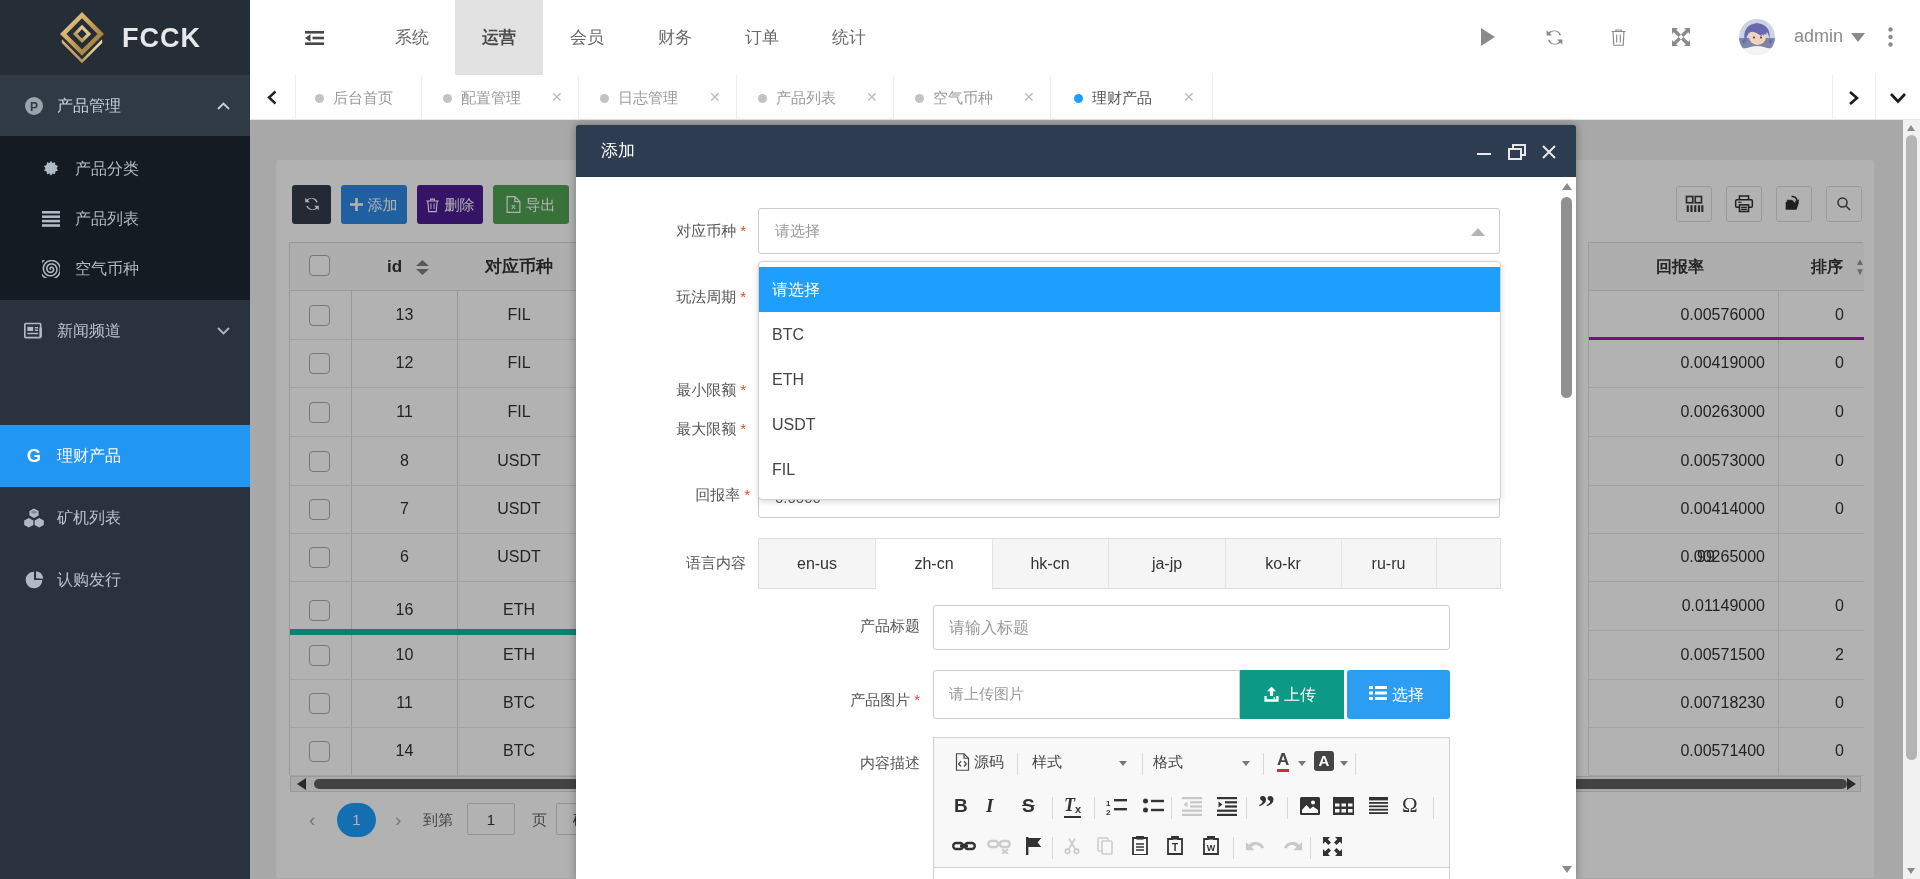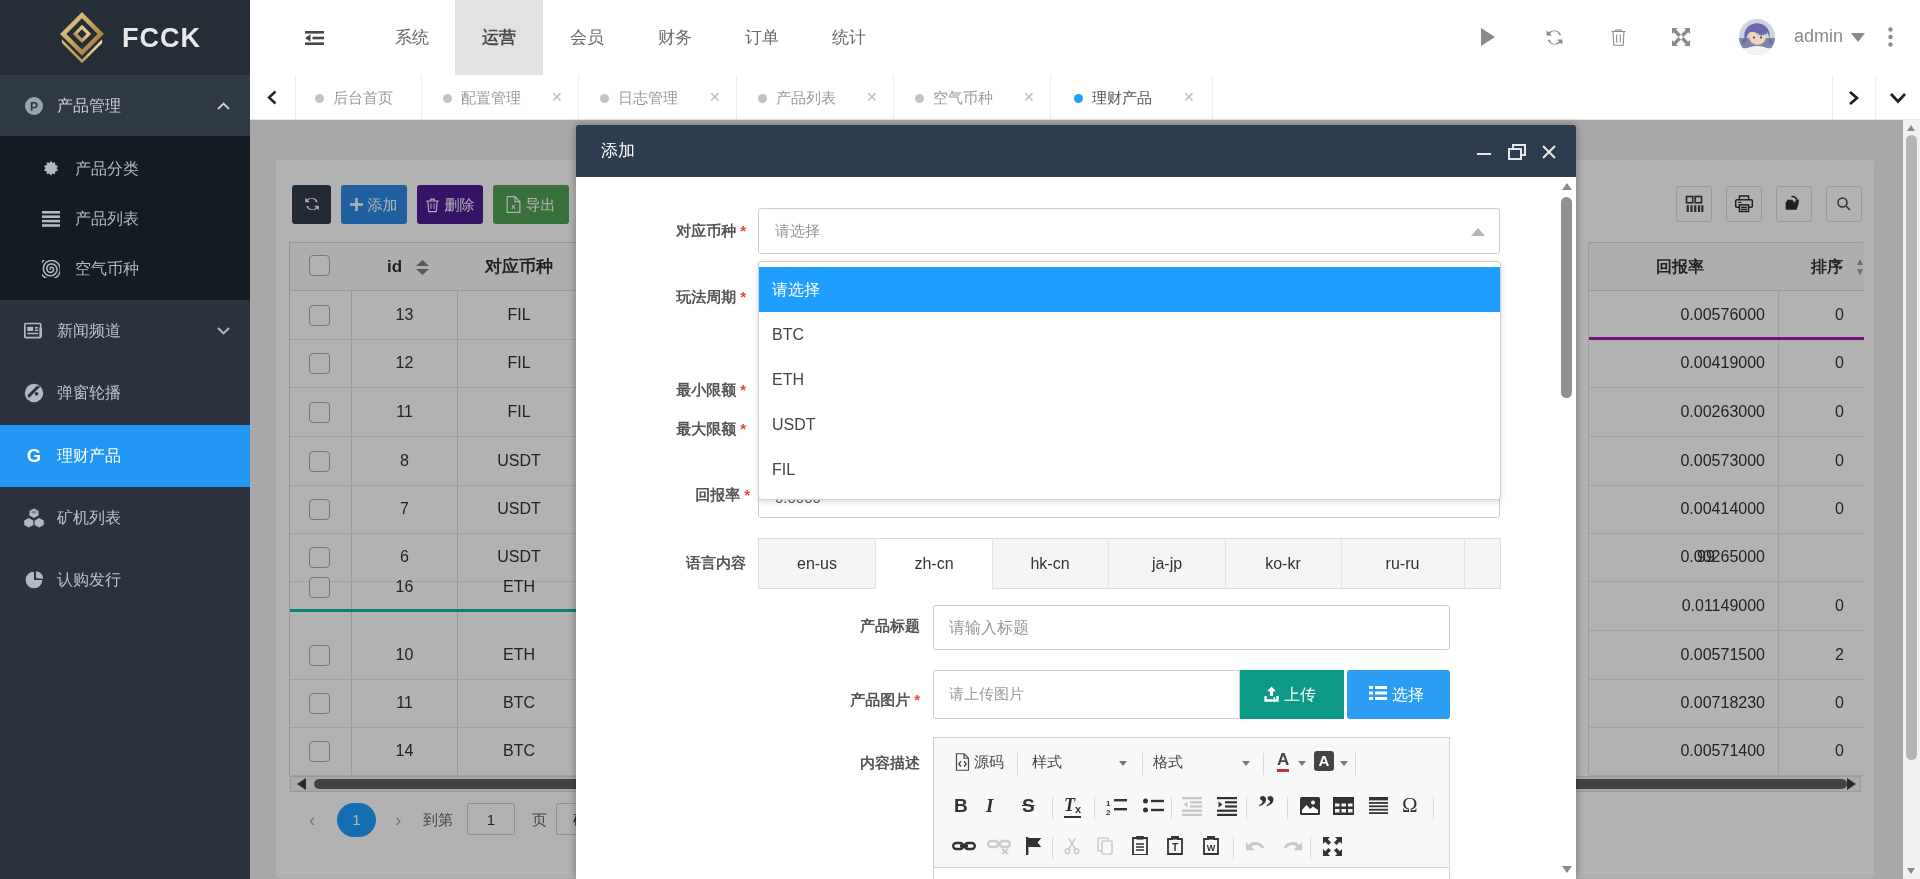--- a/index.html
+++ b/index.html
@@ -38,21 +38,21 @@
 .sqbtn { position:absolute; top:26px; width:36px; height:36px; border:1px solid #ddd; border-radius:3px; background:#fff; }
 
 .cbx { position:absolute; width:21px; height:21px; border:1px solid #ababab; border-radius:4px; background:#fff; }
 
 #pgsb { position:absolute; left:1903px; top:120px; width:17px; height:759px; background:#f1f1f1; z-index:6; }
 #pgsb .thumb { position:absolute; left:3px; top:15px; width:11px; height:625px; background:#b4b4b4; border-radius:6px; }
 
 #modal { position:absolute; left:576px; top:125px; width:1000px; height:754px; background:#fff; z-index:7; box-shadow:0 0 8px rgba(0,0,0,.35); border-radius:2px 2px 0 0; }
 #mhead { position:absolute; left:0; top:0; width:1000px; height:52px; background:#2d3c50; border-radius:2px 2px 0 0; }
 #mhead .mtitle { position:absolute; left:25px; top:0; line-height:52px; color:#fff; font-size:17px; }
-.flabel { position:absolute; width:160px; text-align:right; font-size:15px; color:#555;font-weight:bold; }
+.flabel { position:absolute; width:160px; text-align:right; font-size:15px; color:#555; }
 .flabel .req { color:#e43; margin-left:4px; }
 .finput { position:absolute; left:182px; width:742px; height:46px; border:1px solid #ccc; border-radius:3px; background:#fff; font-size:15px; color:#999; }
 .finput .ph { position:absolute; left:16px; top:0; line-height:44px; }
 
 #ddown { position:absolute; left:182px; top:84px; width:743px; height:239px; background:#fff; border:1px solid #d2d2d2; border-radius:4px; box-shadow:0 2px 6px rgba(0,0,0,.15); padding-top:5px; }
 .dditem { height:45px; line-height:45px; padding-left:13px; font-size:16px; color:#444; }
 .dditem.sel { background:#1e9fff; color:#fff; }
 
 #ltabs { position:absolute; left:182px; top:361px; width:743px; height:51px; background:#f5f5f5; border:1px solid #ddd; }
 .ltab { position:absolute; top:0; width:117px; height:50px; text-align:center; line-height:50px; font-size:16px; color:#333; border-right:1px solid #e4e4e4; }
@@ -152,21 +152,21 @@
 <div class="abs" style="left:0;top:242px;width:301px;height:49px;border-bottom:1px solid #e8e8e8;">
           <span class="cbx" style="left:19px;top:14px;"></span>
           <span class="abs" style="left:62px;width:105px;text-align:center;line-height:48px;">7</span>
           <span class="abs" style="left:167px;width:124px;text-align:center;line-height:48px;">USDT</span>
         </div>
 <div class="abs" style="left:0;top:290px;width:301px;height:49px;border-bottom:1px solid #e8e8e8;">
           <span class="cbx" style="left:19px;top:14px;"></span>
           <span class="abs" style="left:62px;width:105px;text-align:center;line-height:48px;">6</span>
           <span class="abs" style="left:167px;width:124px;text-align:center;line-height:48px;">USDT</span>
         </div>
-<div class="abs" style="left:0;top:320px;width:301px;height:49px;border-bottom:3px solid #14b8a6;">
+<div class="abs" style="left:0;top:343px;width:301px;height:49px;border-bottom:6px solid #14b8a6;">
           <span class="cbx" style="left:19px;top:14px;"></span>
           <span class="abs" style="left:62px;width:105px;text-align:center;line-height:48px;">16</span>
           <span class="abs" style="left:167px;width:124px;text-align:center;line-height:48px;">ETH</span>
         </div>
 <div class="abs" style="left:0;top:388px;width:301px;height:49px;border-bottom:1px solid #e8e8e8;">
           <span class="cbx" style="left:19px;top:14px;"></span>
           <span class="abs" style="left:62px;width:105px;text-align:center;line-height:48px;">10</span>
           <span class="abs" style="left:167px;width:124px;text-align:center;line-height:48px;">ETH</span>
         </div>
 <div class="abs" style="left:0;top:436px;width:301px;height:49px;border-bottom:1px solid #e8e8e8;">
@@ -313,28 +313,20 @@
         <rect x="1" y="1" width="19" height="17" rx="1"></rect>
         <rect x="4" y="5" width="7" height="5" fill="#b0bac4" stroke="none"></rect>
         <path d="M13 6h4M13 9h4M4 13h13" stroke-width="1.8"></path>
         <path d="M20 6v11" stroke-width="3"></path>
       </svg>
       <span class="mtx">新闻频道</span>
       <svg class="arr" style="width:13px;height:8px" viewBox="0 0 13 8" fill="none" stroke="#b0bac4" stroke-width="1.8">
         <path d="M1 1 L6.5 6.5 L12 1"></path>
       </svg>
     </div>
-  <div class="mitem" style="top:362px">
-      <svg class="mic" width="18" height="18" viewBox="0 0 24 24">
-        <circle cx="12" cy="12" r="11" fill="#b0bac4"></circle>
-        <path d="M4 15 L15 4 L20 4 L6 18 Z" fill="#2a333d"></path>
-        <circle cx="15" cy="13" r="2.2" fill="#2a333d"></circle>
-      </svg>
-      <span class="mtx">弹窗轮播</span>
-    </div>
   <div class="mitem" id="mi-act" style="top:425px">
       <svg class="mic" width="20" height="20" viewBox="0 0 24 24">
         <text x="12" y="19" font-size="22" font-weight="bold" text-anchor="middle" fill="#fff" font-family="Liberation Sans">G</text>
       </svg>
       <span class="mtx">理财产品</span>
     </div>
   <div class="mitem" style="top:487px">
       <svg class="mic" width="21" height="20" viewBox="0 0 24 23" fill="#b0bac4">
         <path d="M12 0l5.5 3v5.5L12 11.5 6.5 8.5V3z"></path>
         <path d="M5.75 11.5l5.5 3V20l-5.5 3L.25 20v-5.5z"></path>
@@ -480,21 +472,21 @@
     <div class="finput" style="top:295px;color:#555;">
         <span class="ph" style="top:3px;color:#555;">0.0000</span>
       </div>
 
     <div id="ltabs">
       <div class="ltab" style="left:0">en-us</div>
       <div class="ltab on" style="left:117px">zh-cn</div>
       <div class="ltab" style="left:233px">hk-cn</div>
       <div class="ltab" style="left:350px">ja-jp</div>
       <div class="ltab" style="left:466px">ko-kr</div>
-      <div class="ltab" style="left:582px;width:124px">ru-ru</div>
+      <div class="ltab" style="left:582px;width:96px">ru-ru</div>
     </div>
 
     <div class="flabel" style="left:254px;top:440px;width:90px;">产品标题</div>
     <div class="abs" style="left:357px;top:428px;width:517px;height:45px;border:1px solid #ccc;border-radius:3px;">
         <span style="position:absolute;left:15px;line-height:43px;font-size:16px;color:#999;">请输入标题</span>
       </div>
     <div class="flabel" style="left:254px;top:514px;width:90px;">产品图片<span class="req">*</span></div>
     <div class="abs" style="left:357px;top:493px;width:307px;height:49px;border:1px solid #ccc;border-radius:3px 0 0 3px;">
         <span style="position:absolute;left:15px;line-height:45px;font-size:15px;color:#999;">请上传图片</span>
       </div>

